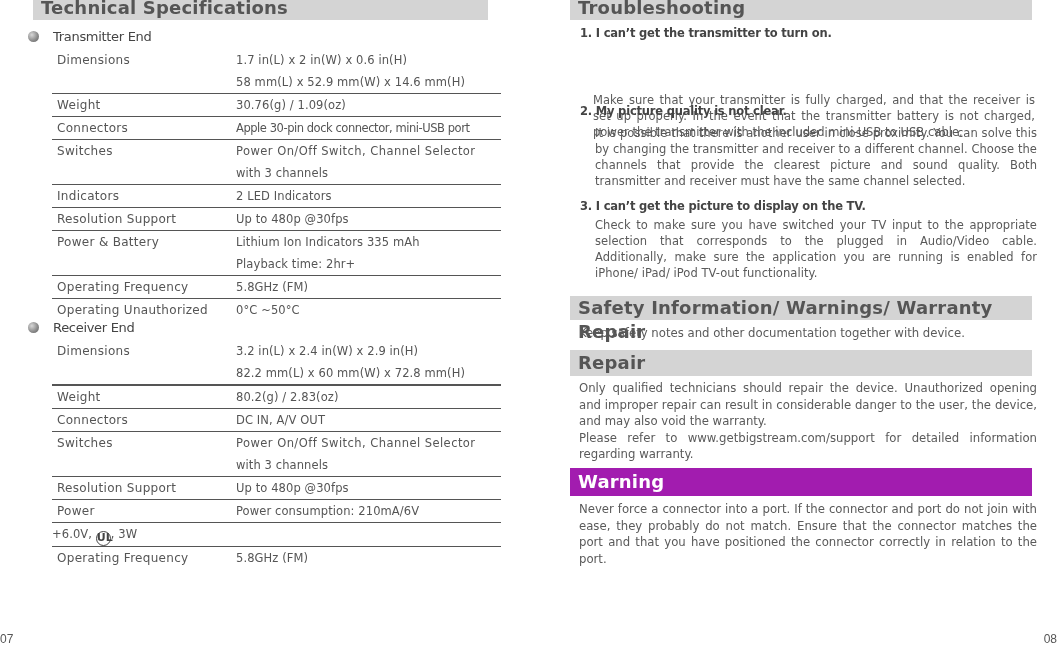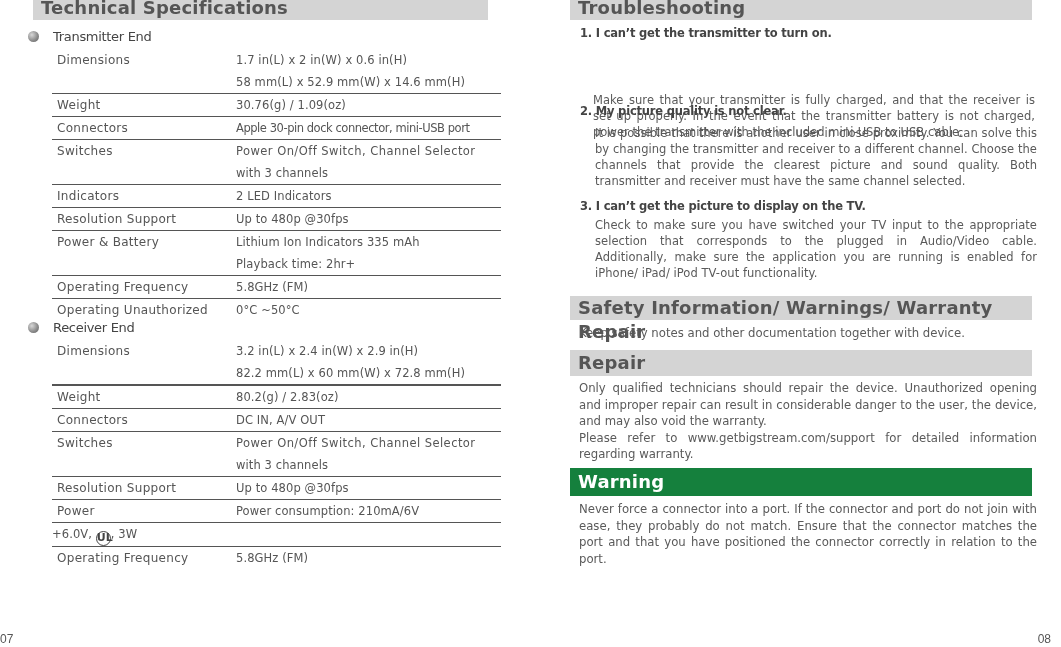--- a/index.html
+++ b/index.html
@@ -13,21 +13,21 @@
   .section-header {
     background: #d4d4d4;
     color: #555555;
     font-weight: bold;
     font-size: 18px;
     line-height: 20px;
     padding-left: 8px;
     height: 20px;
     letter-spacing: 0.2px;
   }
-  .section-header.dark { background: #15803d; color: #ffffff; }
+  .section-header.dark { background: #a21caf; color: #ffffff; }
 
   
   .spec-header { position: absolute; left: 33px; top: -2px; width: 455px; height: 22px; }
   .group-title {
     position: absolute; left: 28px;
     font-size: 13px; font-weight: normal; color: #444;
     display: flex; align-items: center; gap: 14px;
     letter-spacing: -0.3px;
   }
   .bullet {
@@ -189,14 +189,14 @@
   <div class="body-text" style="top:380px;">
     <span>Only qualified technicians should repair the device. Unauthorized opening and improper repair can result in considerable danger to the user, the device, and may also void the warranty.</span><br>
     <span>Please refer to www.getbigstream.com/support for detailed information regarding warranty.</span>
   </div>
 
   <div class="section-header dark rp-block" style="top:468px; height:28px; line-height:28px;">
     <span>Warning</span>
   </div>
   <div class="body-text" style="top:501px;">Never force a connector into a port. If the connector and port do not join with ease, they probably do not match.  Ensure that the connector matches the port and that you have positioned the connector correctly in relation to the port.</div>
 
-  <div class="page-num" style="right:10px;">08</div>
+  <div class="page-num" style="right:4px;">08</div>
 </div>
 
 </body></html>

